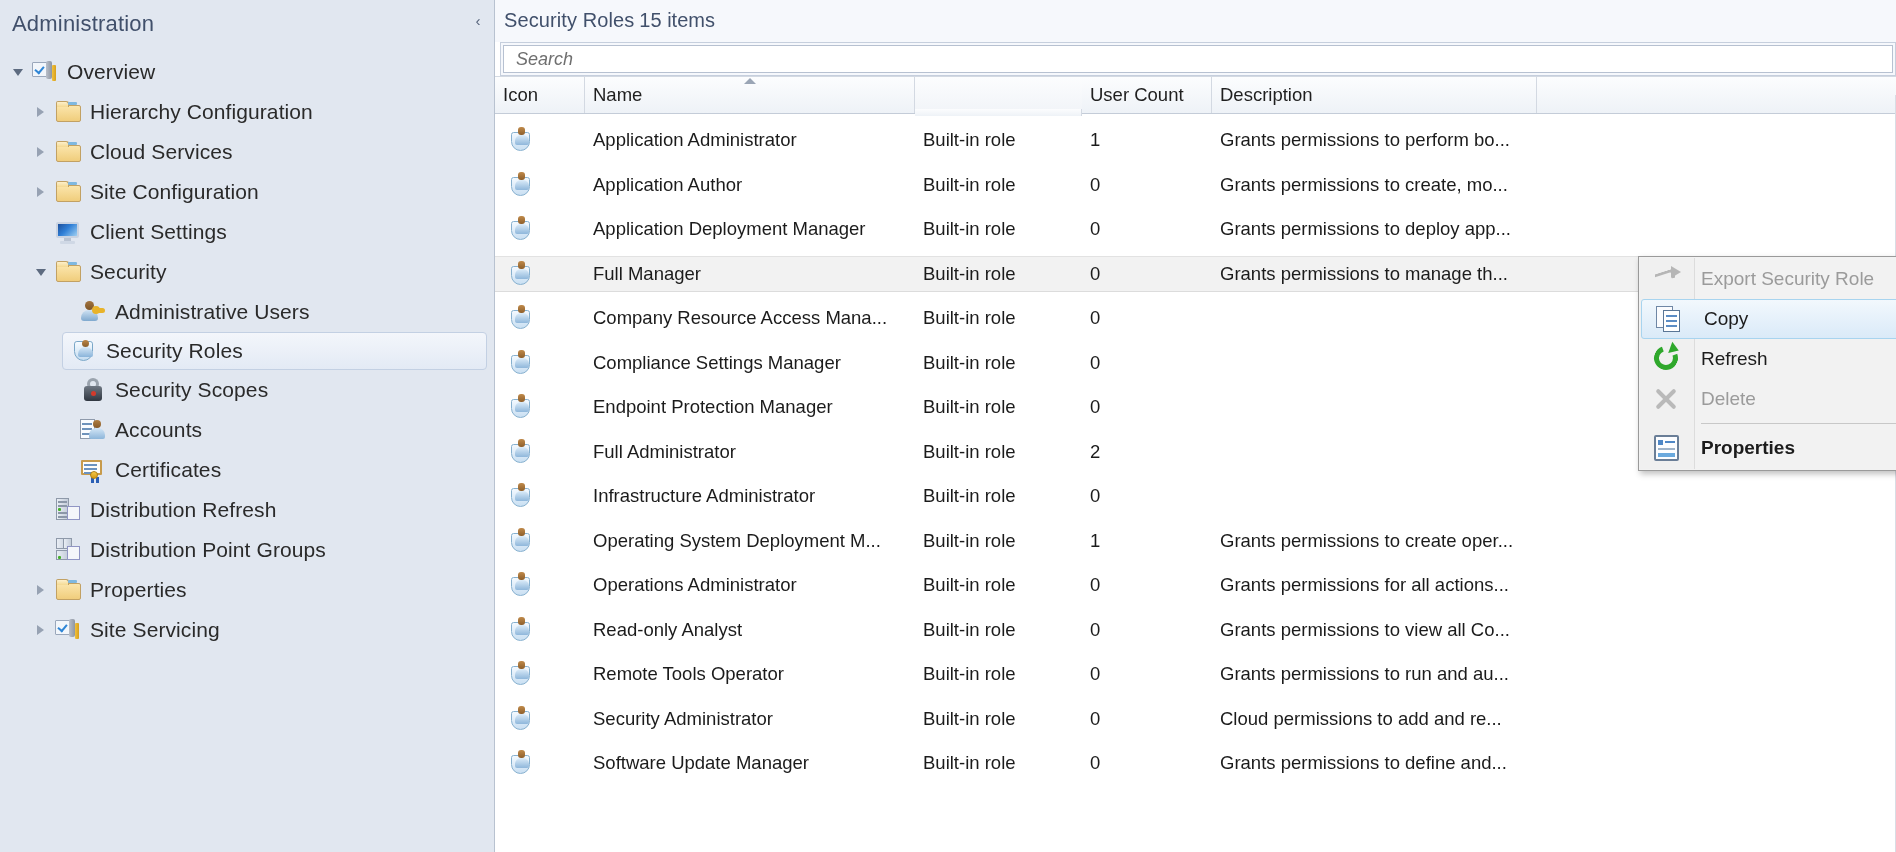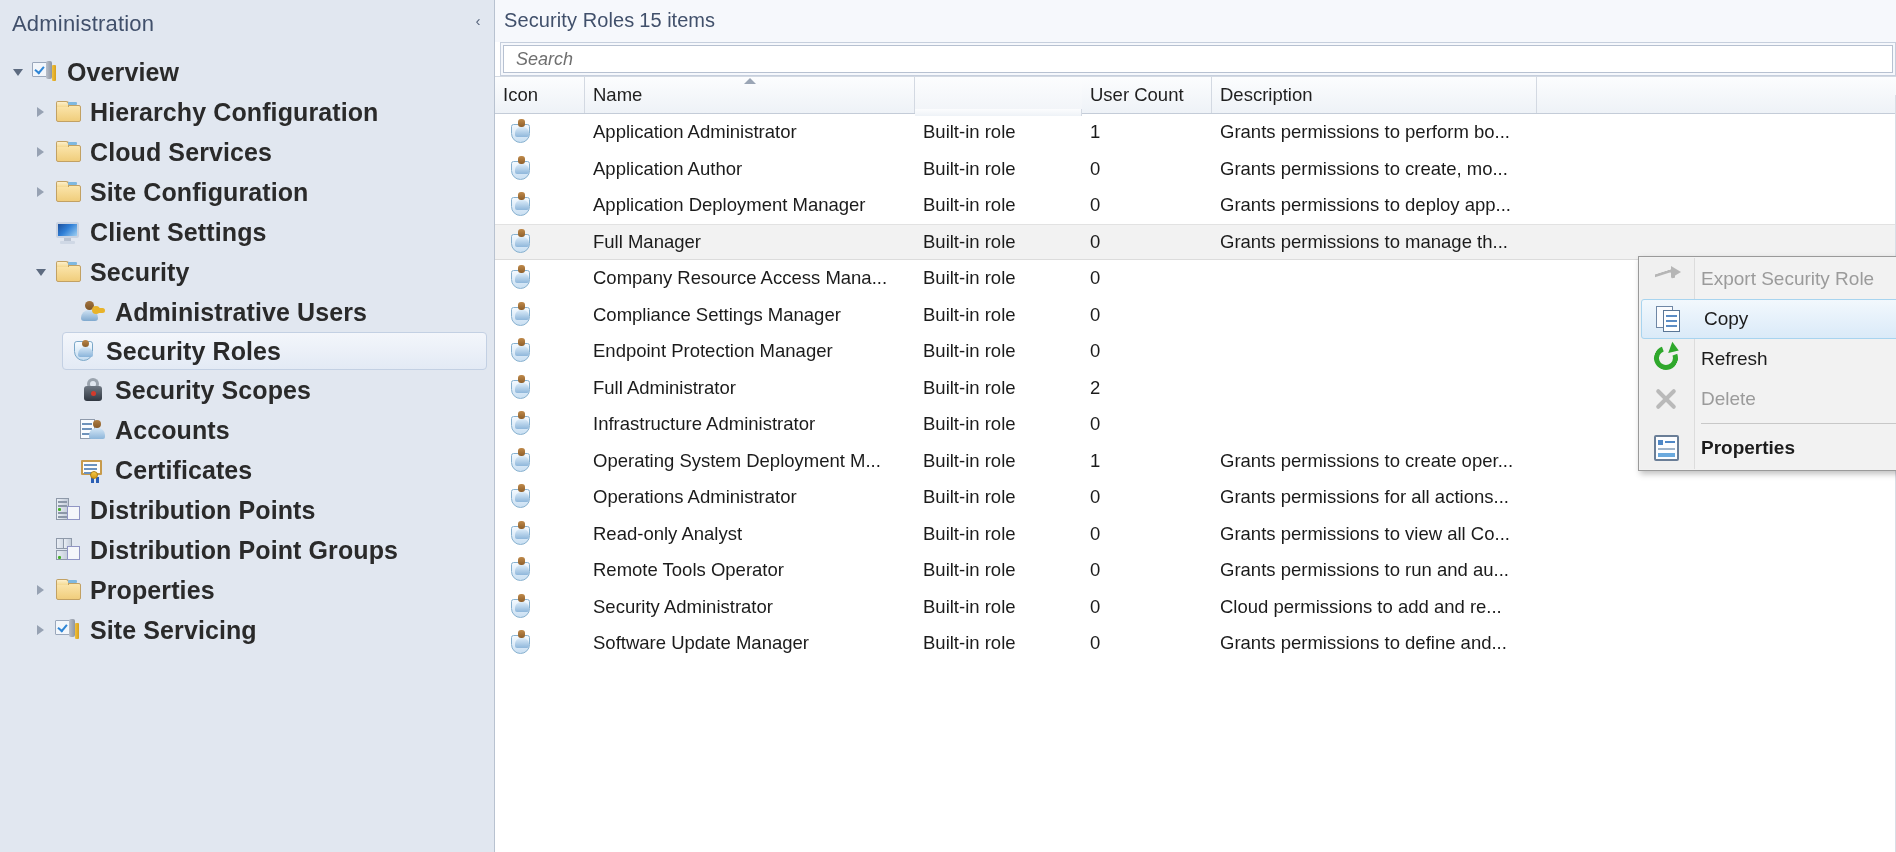--- a/index.html
+++ b/index.html
@@ -51,25 +51,24 @@
 
   .tree-node {
     position: relative;
     display: flex;
     align-items: center;
     height: 40px;
     white-space: nowrap;
     cursor: pointer;
   }
   .tree-node .label {
-    font-size: 25px;
+    font-size: 21px;
     color: #2a2a2a;
     line-height: 40px;
     letter-spacing: .1px;
-    font-weight: bold;
   }
   .tree-node.selected {
     background: linear-gradient(to bottom, #f3f6fb 0%, #e3eaf5 100%);
     border: 1px solid #c3d0e3;
     border-radius: 4px;
     margin-left: 62px;
     margin-right: 7px;
     height: 38px;
   }
   .tree-node.selected .label { line-height: 36px; }
@@ -354,20 +353,21 @@
   .col-tail  { flex: 1 1 auto; border-right: none; }
 
   .grid-row {
     display: flex;
     height: 36.5px;
     align-items: center;
     font-size: 18.5px;
     color: #1b1b1b;
     white-space: nowrap;
     cursor: default;
+    margin-top: 8px;
   }
   .grid-row.selected {
     background: #f2f2f2;
     border-top: 1px solid #e2e2e2;
     border-bottom: 1px solid #dcdcdc;
   }
   .cell { overflow: hidden; padding-left: 8px; }
   .cell.c-icon { width:90px; display:flex; align-items:center; justify-content:flex-start; padding-left:14px;}
   .cell.c-name { width:330px; }
   .cell.c-type { width:167px; }
@@ -645,21 +645,21 @@
           <span class="expander"></span>
           <span class="ico ico-dp">
             <i class="server"></i>
             <i class="bar" style="top:4px"></i>
             <i class="bar" style="top:8px"></i>
             <i class="bar" style="top:15px"></i>
             <i class="bar" style="top:19px"></i>
             <i class="green" style="top:11px"></i>
             <i class="box"></i>
           </span>
-          <span class="label">Distribution Points</span>
+          <span class="label">Distribution Refresh</span>
         </div>
         <div class="tree-node">
           <span style="display:inline-block;width:33px;flex:0 0 33px"></span>
           <span class="expander"></span>
           <span class="ico ico-dp ico-dpg">
             <i class="server" style="height:11px;top:1px"></i>
             <i class="server" style="top:13px;height:10px"></i>
             <i class="server2"></i>
             <i class="green" style="top:19px"></i>
             <i class="box"></i>

